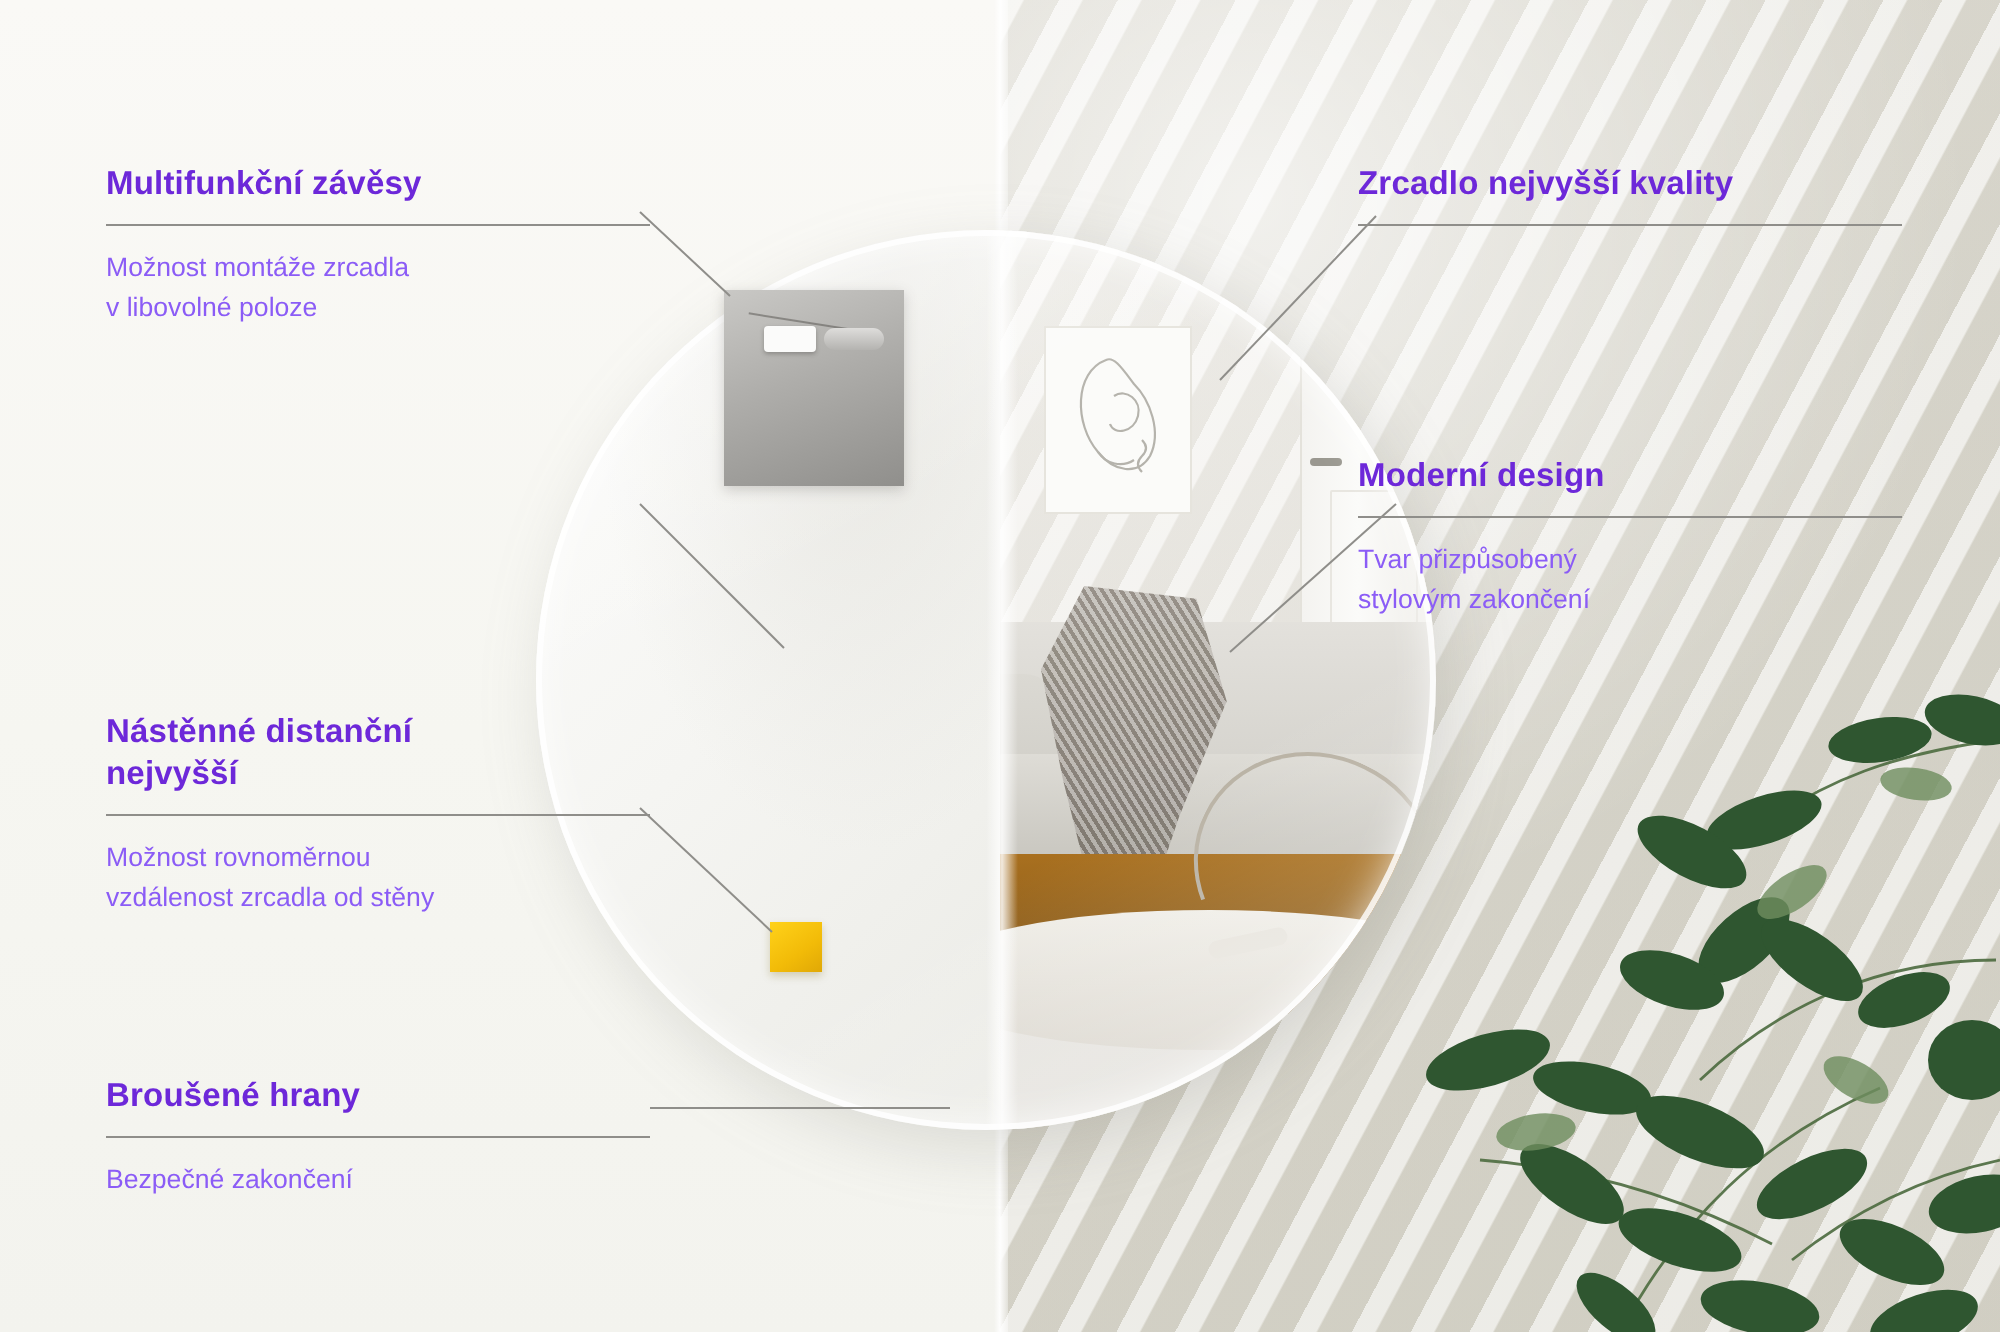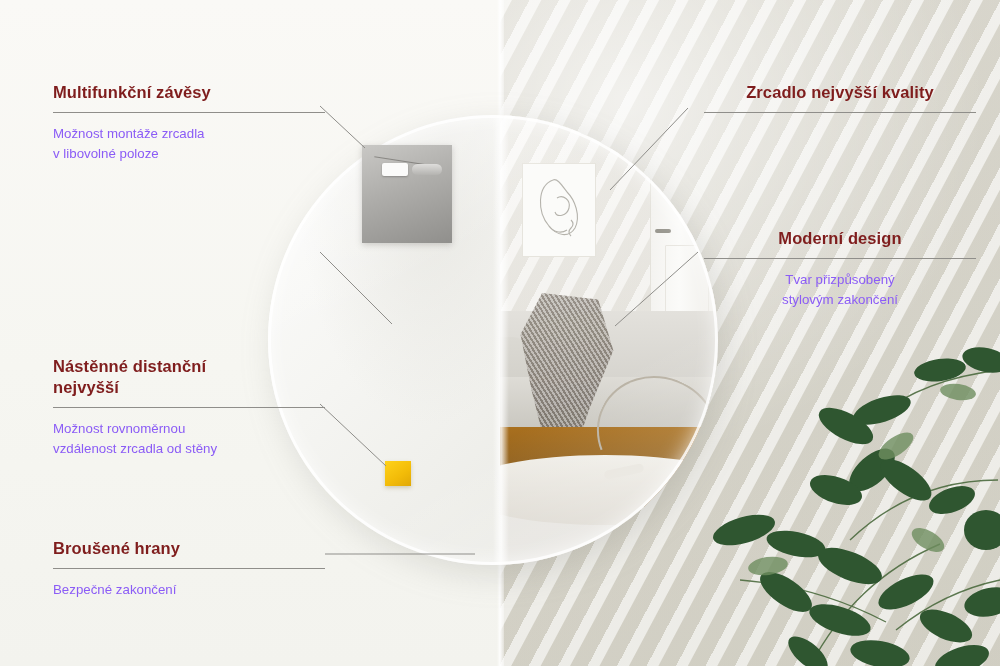--- a/index.html
+++ b/index.html
@@ -158,28 +158,28 @@
   }
   .pad{
     position:absolute;left:385px;top:461px;width:26px;height:25px;
     background:linear-gradient(145deg,#ffd21a 0%,#f2bb08 60%,#e0a806 100%);
     box-shadow:0 2px 4px rgba(120,100,10,.25);
   }
 
   
   .callout{position:absolute;}
   .callout h3{
-    margin:0 0 9px 0;font-size:16.5px;font-weight:bold;color:#7f1d1d;letter-spacing:.1px;line-height:1.28;
+    margin:0 0 9px 0;font-size:16.5px;font-weight:bold;color:#6d28d9;letter-spacing:.1px;line-height:1.28;
   }
   .callout .rule{height:1px;background:#8f8e8a;width:100%;}
   .callout p{
     margin:11px 0 0 0;font-size:13.3px;line-height:1.5;color:#8b5cf6;font-weight:normal;
   }
   .left-callout{left:53px;text-align:left;}
-  .right-callout{right:24px;text-align:center;}
+  .right-callout{right:49px;text-align:left;}
 
   .leader{position:absolute;overflow:visible;pointer-events:none;}
   .leader line{stroke:#8f8e8a;stroke-width:1;fill:none;}
 </style>
 </head>
 <body>
 
 <div class="stage">
 
   <div class="bg-left"></div>

